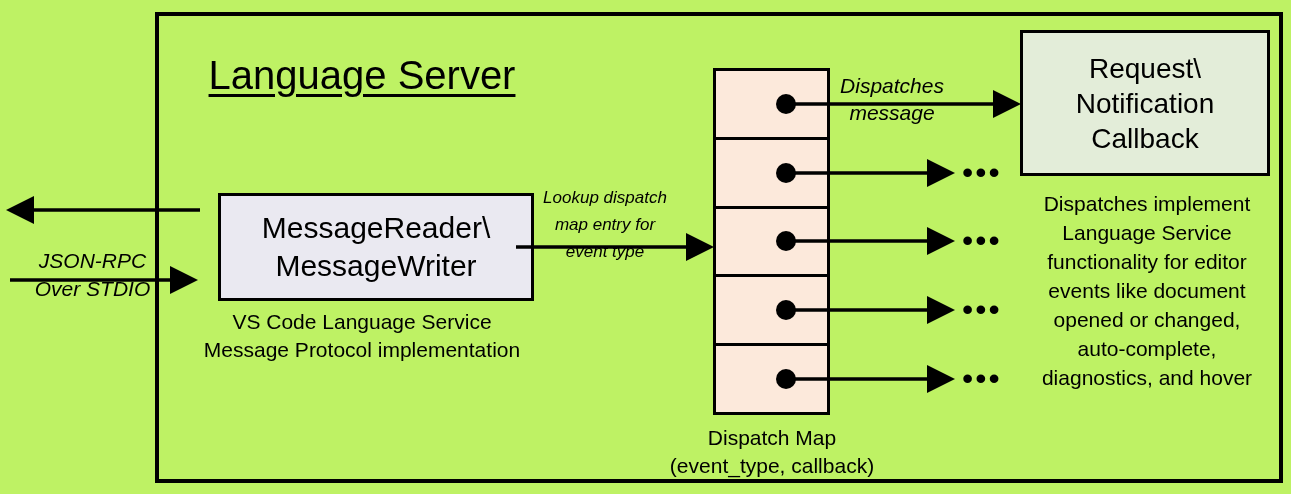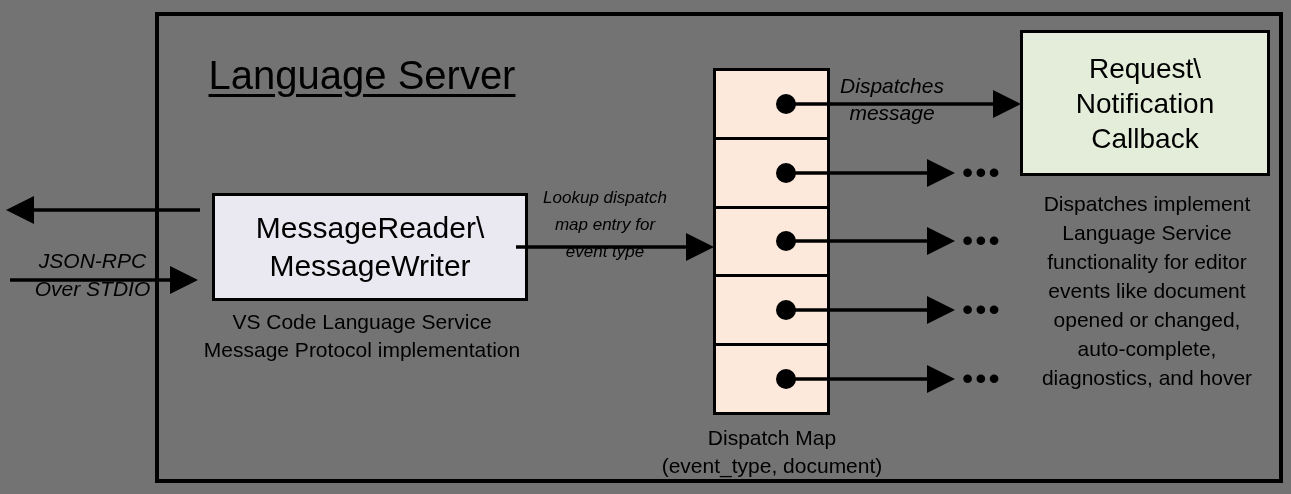--- a/index.html
+++ b/index.html
@@ -6,21 +6,21 @@
     margin: 0;
     padding: 0;
     background: #ffffff;
     font-family: "Liberation Sans", "DejaVu Sans", sans-serif;
     color: #000;
   }
   #canvas {
     position: relative;
     width: 1291px;
     height: 494px;
-    background: #737373;
+    background: #bef264;
     overflow: hidden;
   }
   .abs { position: absolute; box-sizing: border-box; }
 
   
   #outer-box {
     left: 155px; top: 12px; width: 1128px; height: 471px;
     border: 4px solid var(--stroke, #000);
     background: transparent;
     z-index: 1;
@@ -29,21 +29,21 @@
     left: 162px; top: 52px; width: 400px;
     text-align: center;
     font-size: 40px;
     line-height: 46px;
     text-decoration: underline;
     text-decoration-thickness: 3px;
     text-underline-offset: 5px;
     z-index: 3;
   }
   #reader-box {
-    left: 212px; top: 193px; width: 316px; height: 108px;
+    left: 218px; top: 193px; width: 316px; height: 108px;
     border: 3px solid var(--stroke, #000);
     background: var(--message-reader-fill, #EAE9F1);
     display: flex; align-items: center; justify-content: center;
     text-align: center;
     font-size: 30px; line-height: 38px;
     white-space: pre-line;
     z-index: 2;
   }
   #callback-box {
     left: 1020px; top: 30px; width: 250px; height: 146px;
@@ -141,21 +141,21 @@
 message</div>
 
   <div id="dispatch-map" class="abs">
     <div class="dispatch-cell"></div>
     <div class="dispatch-cell"></div>
     <div class="dispatch-cell"></div>
     <div class="dispatch-cell"></div>
     <div class="dispatch-cell"></div>
   </div>
   <div id="map-caption" class="abs label centered">Dispatch Map
-(event_type, document)</div>
+(event_type, callback)</div>
 
   <div id="callback-box" class="abs">
     <span style="white-space: pre-line;">Request\
 Notification
 Callback</span>
   </div>
   <div id="callback-desc" class="abs label centered">Dispatches implement
 Language Service
 functionality for editor
 events like document

